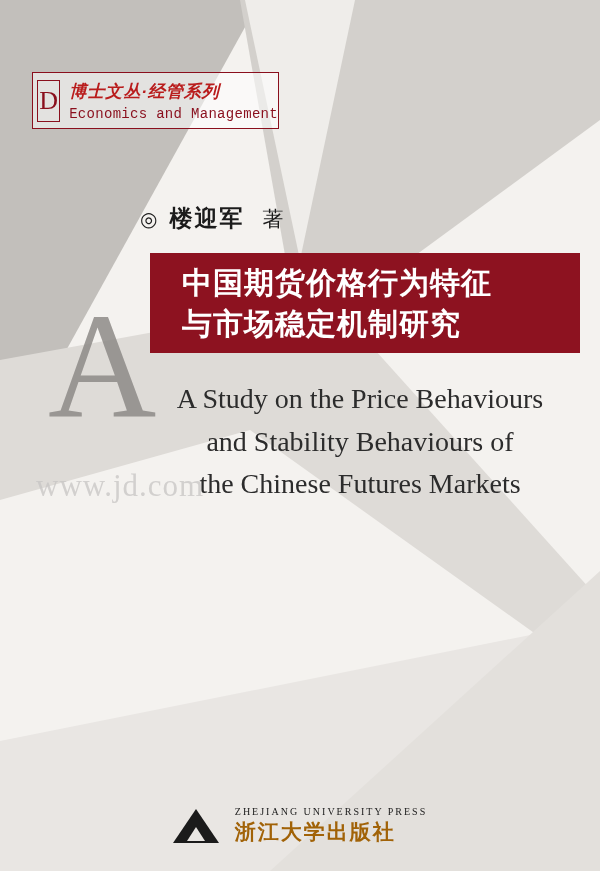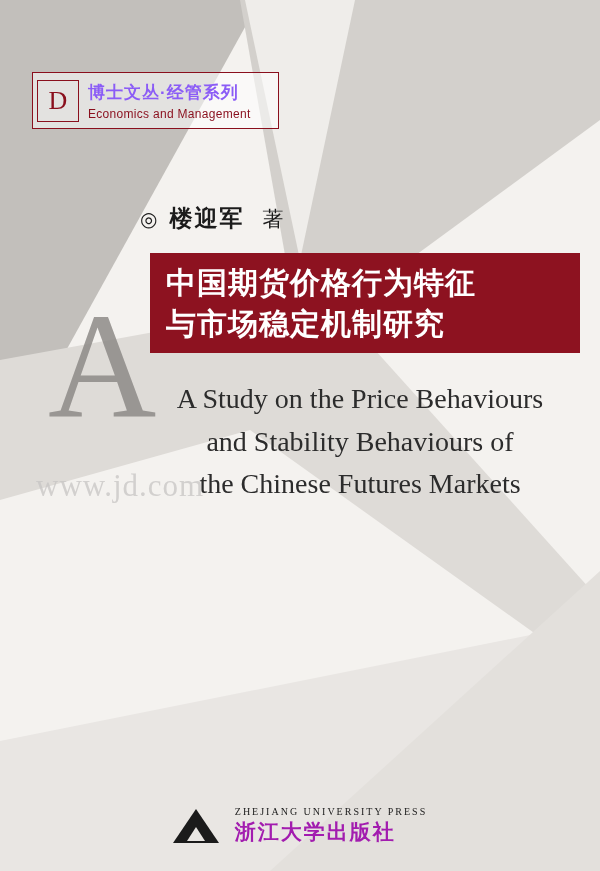--- a/index.html
+++ b/index.html
@@ -79,30 +79,31 @@
     width:40px;height:40px;
     margin-left:4px;
     border:1px solid #8a0f1d;
     color:#8a0f1d;
     font-family:"Liberation Serif",serif;
     font-size:26px;
     display:flex;align-items:center;justify-content:center;
   }
   .series-text{margin-left:9px;}
   .series-cn{
-    color:#8b5cf6;
+    color:#b91c1c;
     font-size:17px;
     font-weight:bold;
     letter-spacing:1px;
     white-space:nowrap;
+    font-style:italic;
   }
   .series-en{
     color:#8a0f1d;
-    font-family:Liberation Sans, sans-serif;
-    font-size:12px;
+    font-family:Liberation Mono, monospace;
+    font-size:14px;
     letter-spacing:.3px;
     margin-top:3px;
     white-space:nowrap;
   }
 
   
   .author-line{
     position:absolute;
     left:140px;top:203px;
     display:flex;align-items:center;
@@ -113,21 +114,21 @@
   .author-suffix{font-size:21px;margin-left:18px;}
 
   
   .title-block{
     position:absolute;
     left:150px;top:253px;
     width:430px;height:100px;
     background:#8d1220;
     display:flex;flex-direction:column;
     justify-content:center;
-    padding-left:16px;
+    padding-left:32px;
     box-sizing:border-box;
   }
   .title-cn{
     color:#ffffff;
     font-size:30px;
     font-weight:bold;
     letter-spacing:1px;
     line-height:1.38;
     white-space:nowrap;
   }
@@ -188,21 +189,21 @@
   .pub-en{
     font-family:"Liberation Serif",serif;
     font-size:10px;
     letter-spacing:2px;
     color:#1b1b1b;
   }
   .pub-cn{
     font-size:21px;
     font-weight:bold;
     letter-spacing:2px;
-    color:#a21caf;
+    color:#a16207;
     margin-top:1px;
   }
 </style>
 </head>
 <body>
 
 <div class="cover">
 
   <div class="bg-light"></div>
   <div class="shape shape-left-grey"></div>

